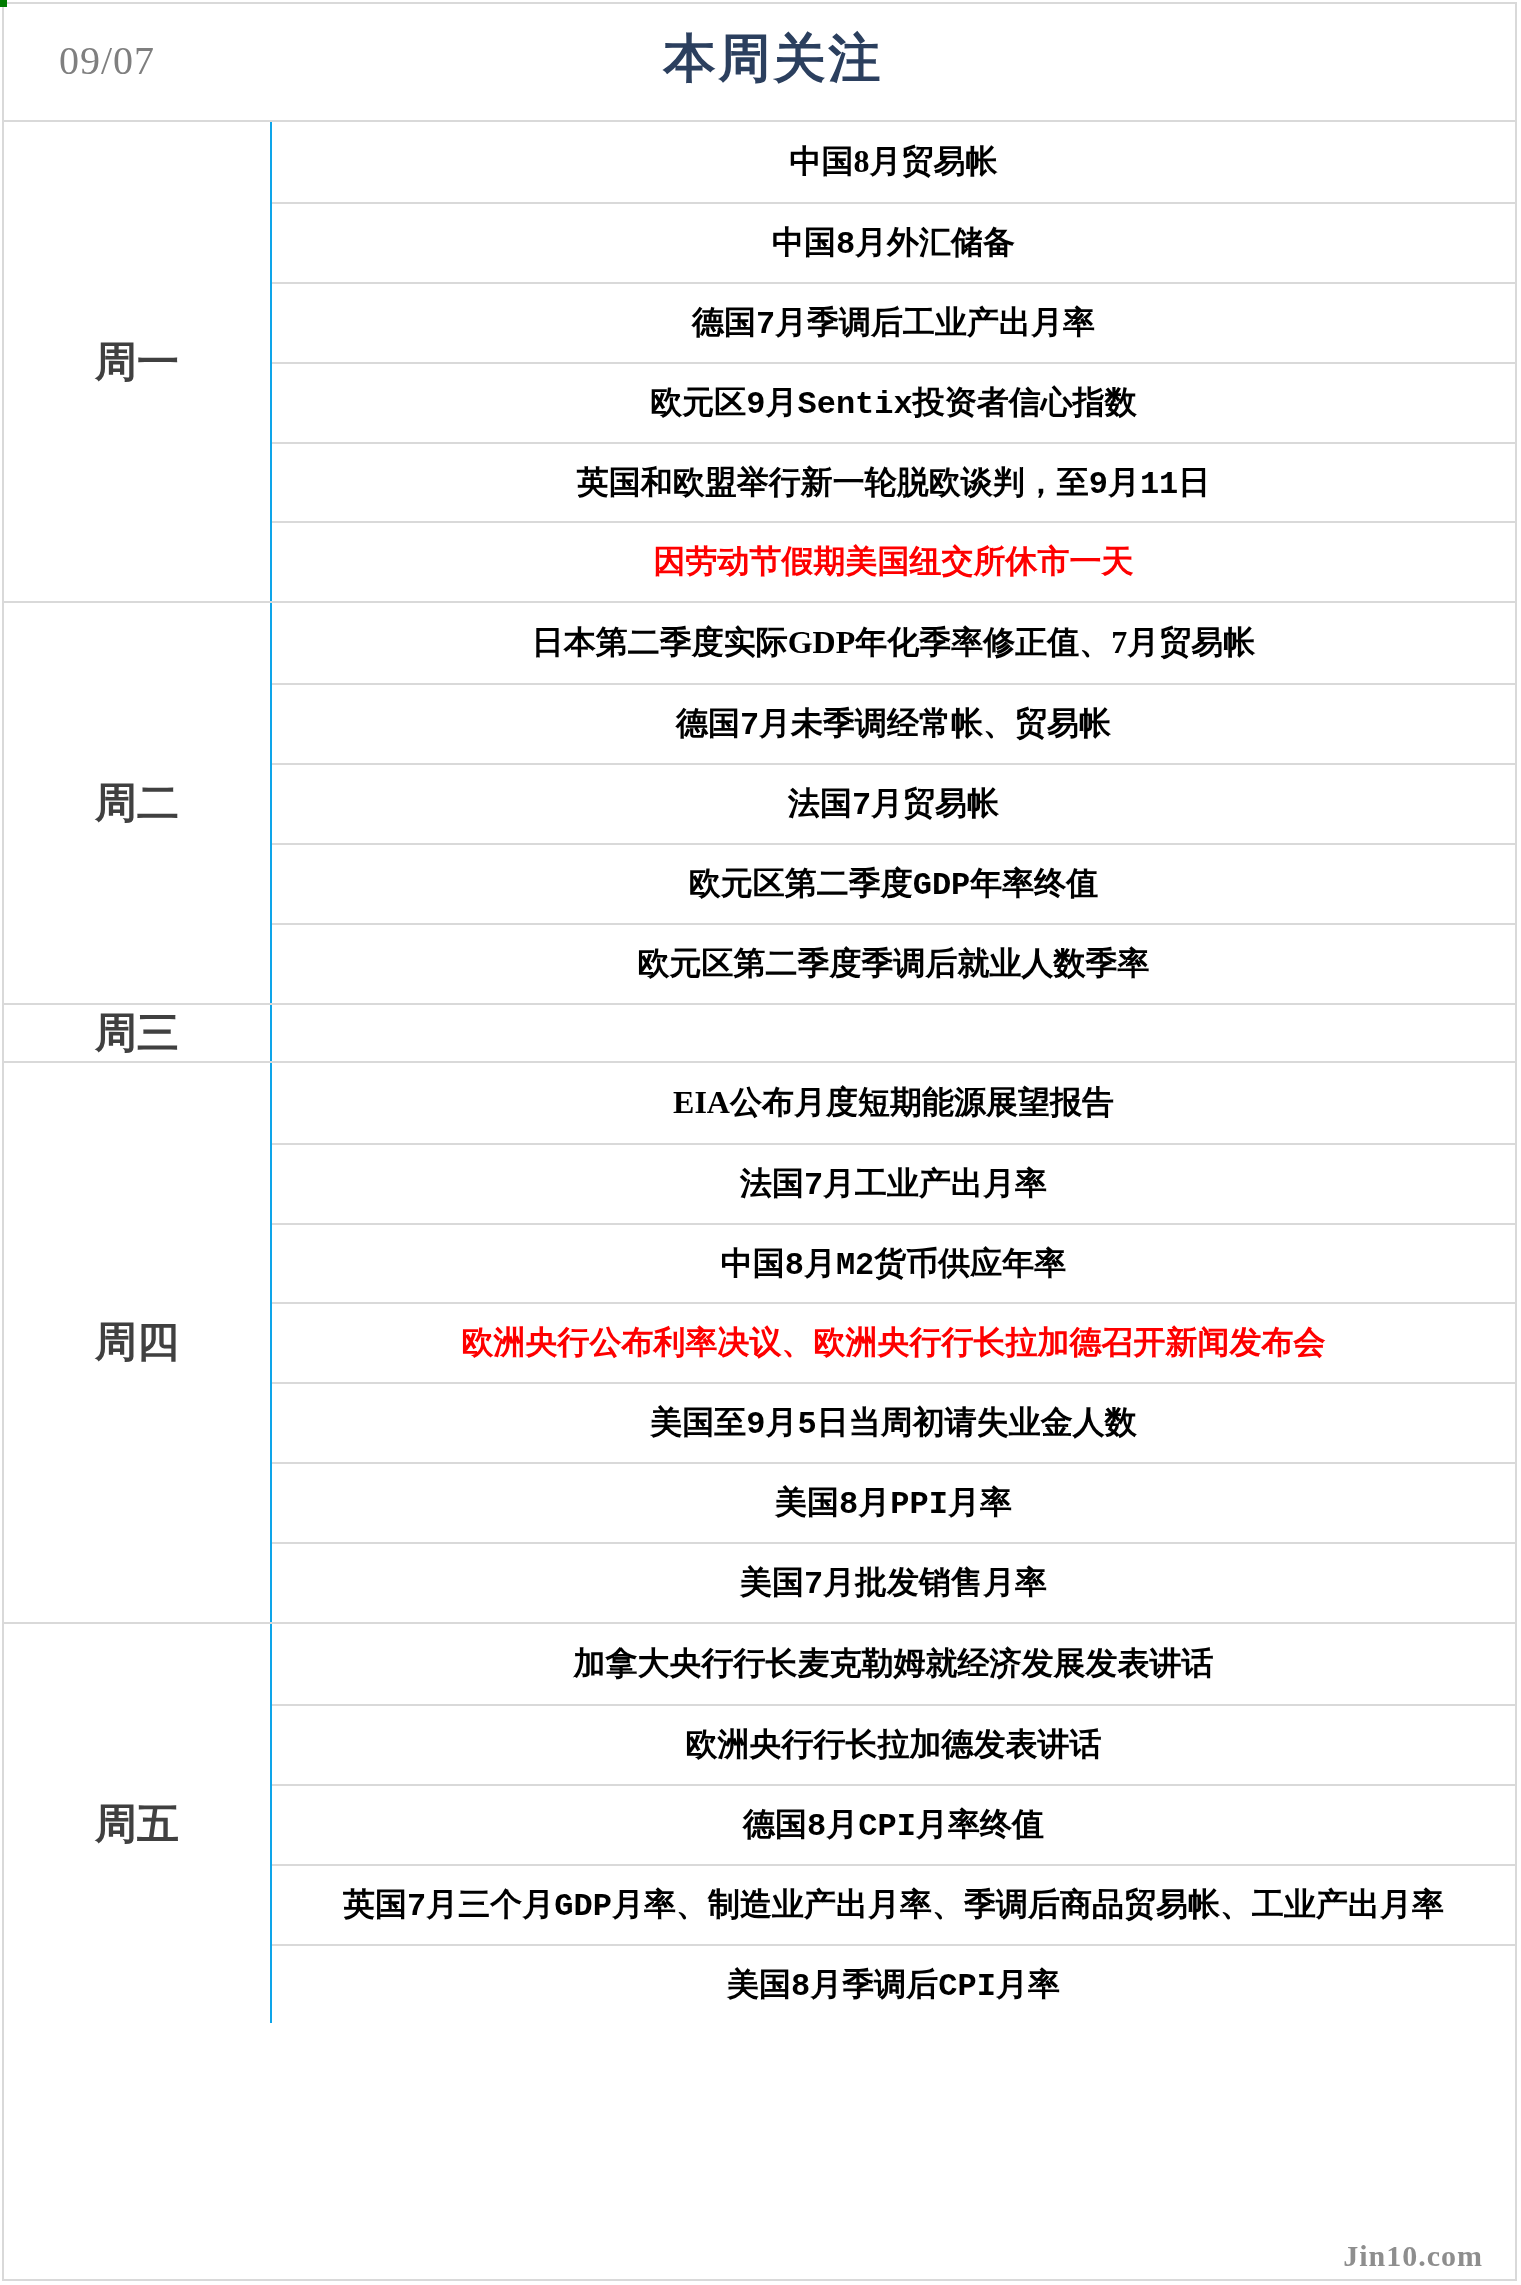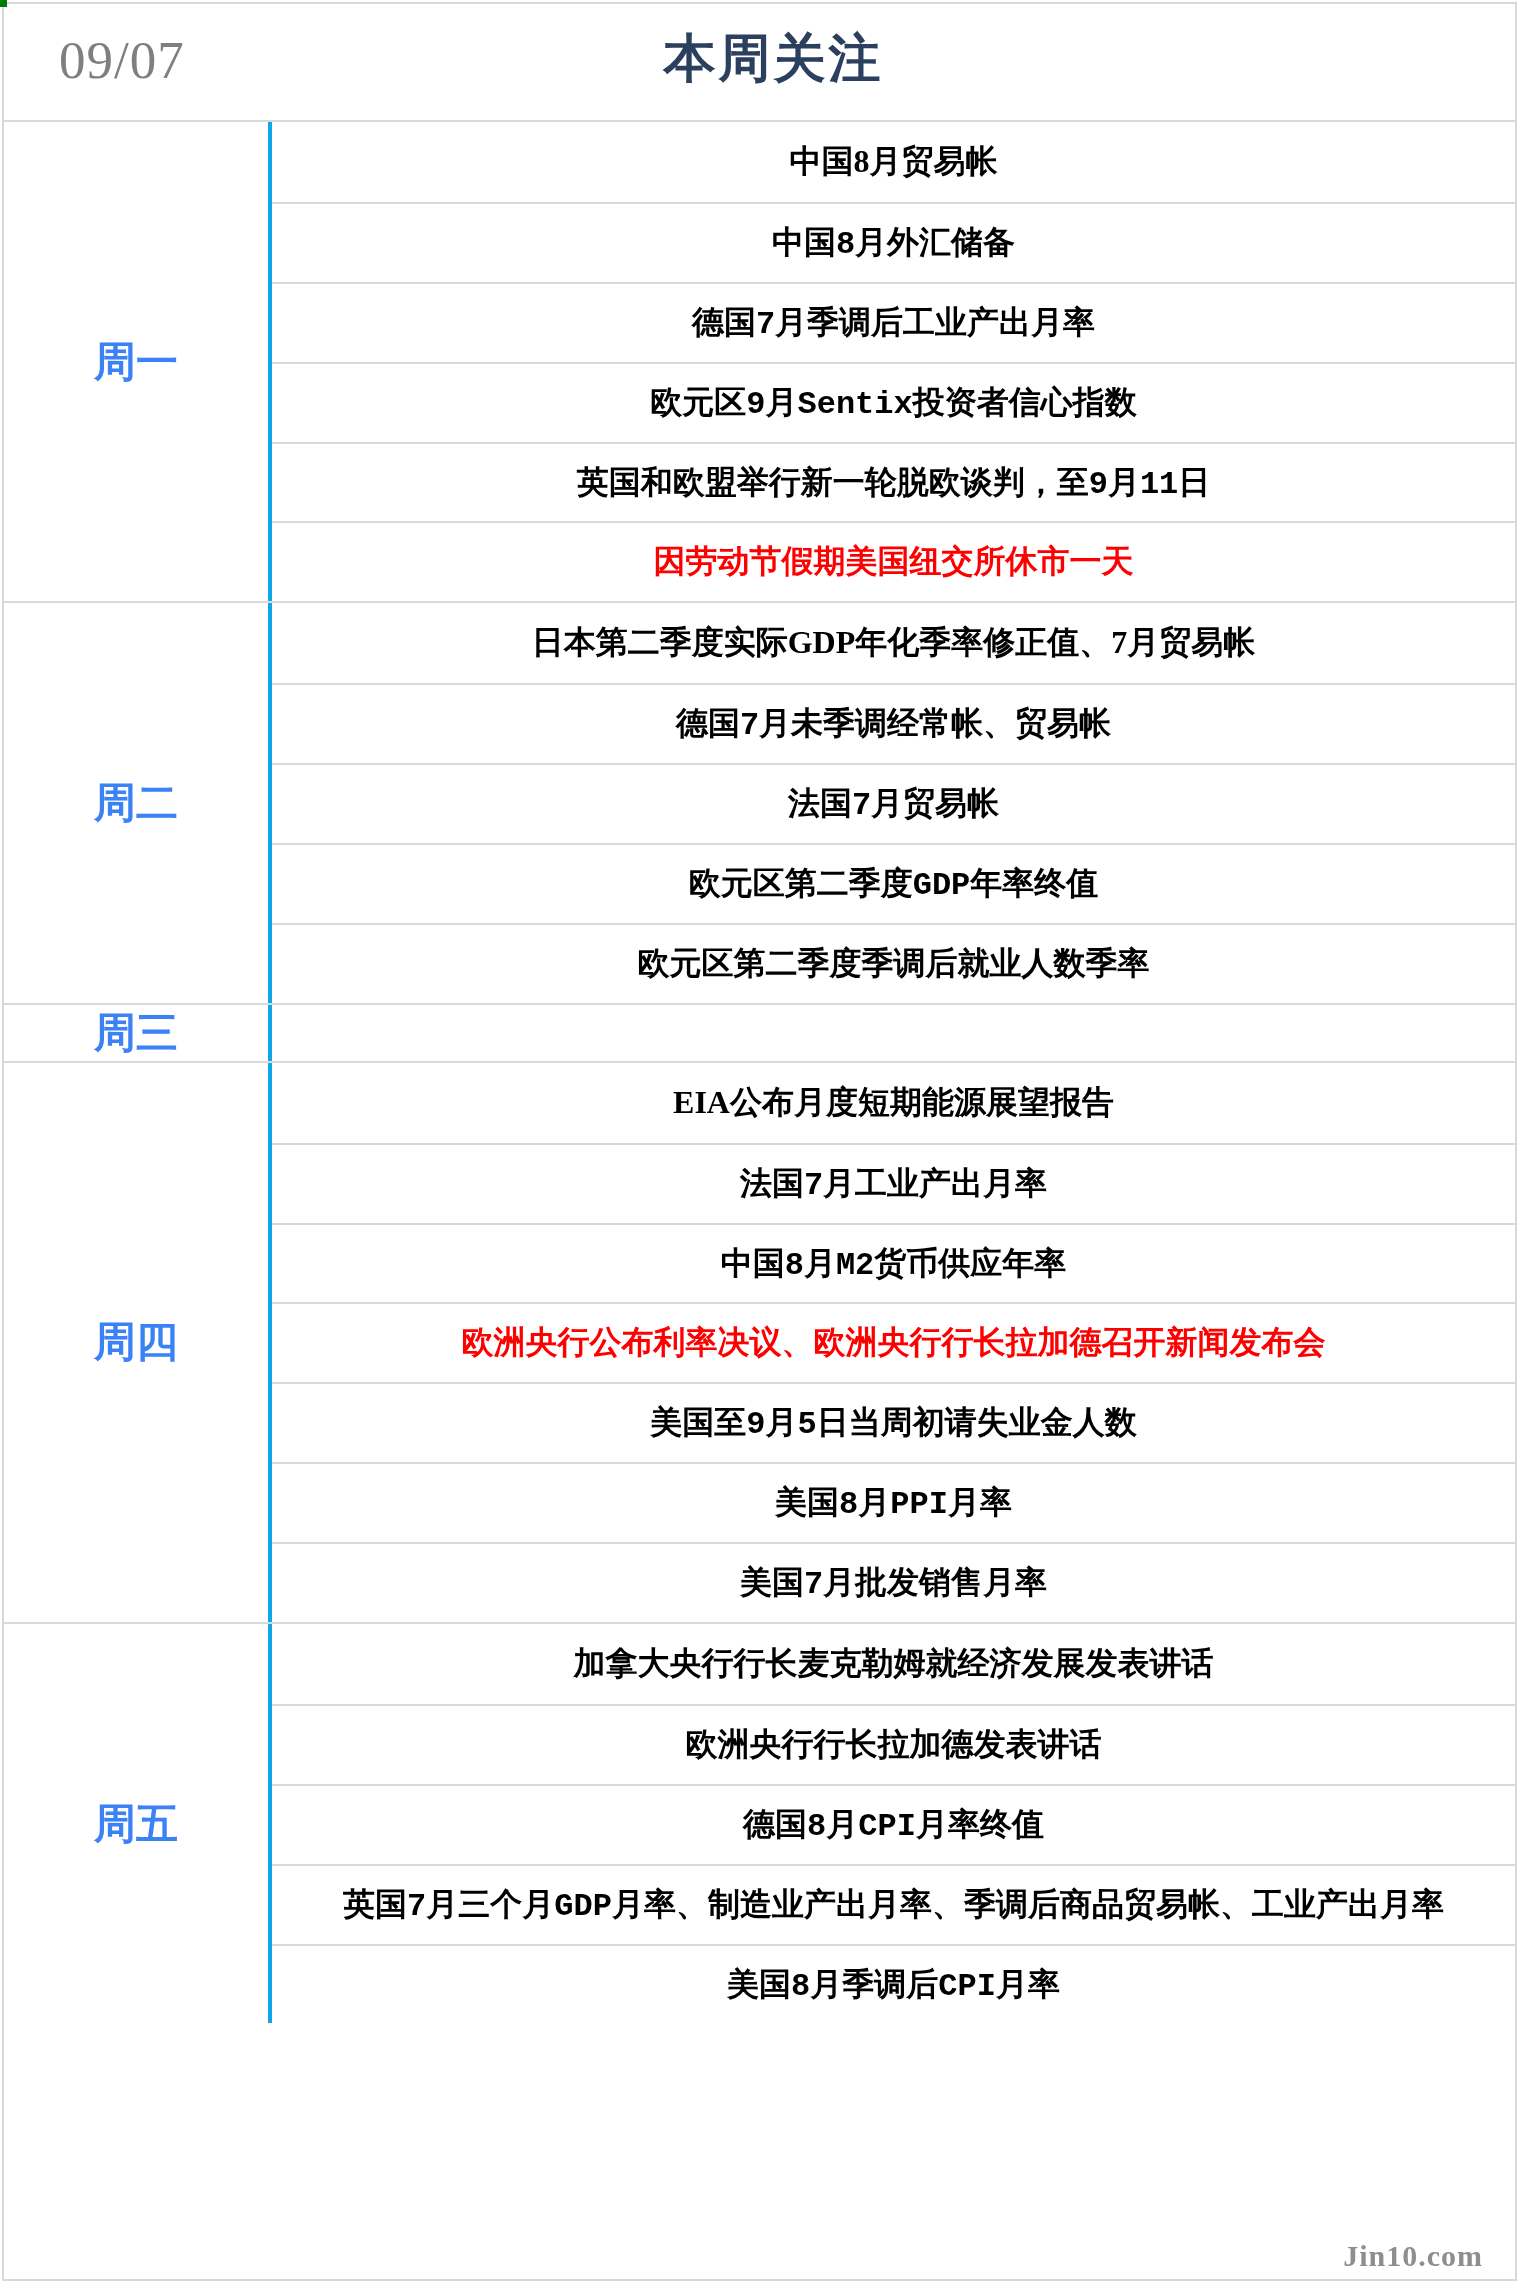--- a/index.html
+++ b/index.html
@@ -25,39 +25,39 @@
   }
   .header {
     position: relative;
     height: 118px;
     border-bottom: 2px solid #D9D9D9;
     display: flex; align-items: center; justify-content: center;
   }
   .header .date {
     position: absolute; left: 55px; top: 50%;
     transform: translateY(-54%);
-    font-size: 53px; color: #7F7F7F; font-weight: 400;
+    font-size: 40px; color: #7F7F7F; font-weight: 400;
     letter-spacing: 1px;
   }
   .header .title {
     font-size: 52px; font-weight: 700;
     color: #2B3F5E;
     letter-spacing: 3px;
     margin-top: -6px;
     margin-left: 28px;
   }
   .day-section {
     display: grid;
     grid-template-columns: 268px 1fr;
   }
   .day-section + .day-section { border-top: 2px solid #D9D9D9; }
   .day-cell {
-    border-right: 4px solid #0ea5e9;
+    border-right: 2px solid #0ea5e9;
     display: flex; align-items: center; justify-content: center;
-    font-size: 42px; font-weight: 700; color: #3b82f6;
+    font-size: 42px; font-weight: 700; color: #404040;
   }
   .rows { display: flex; flex-direction: column; }
   .event-row {
     height: 79.9px;
     display: flex; align-items: center; justify-content: center;
     font-size: 32px; font-weight: 700; color: #000000;
     text-align: center;
     padding: 0 20px;
   }
   .event-row + .event-row { border-top: 2px solid #D9D9D9; font-family: Liberation Mono, monospace; }

